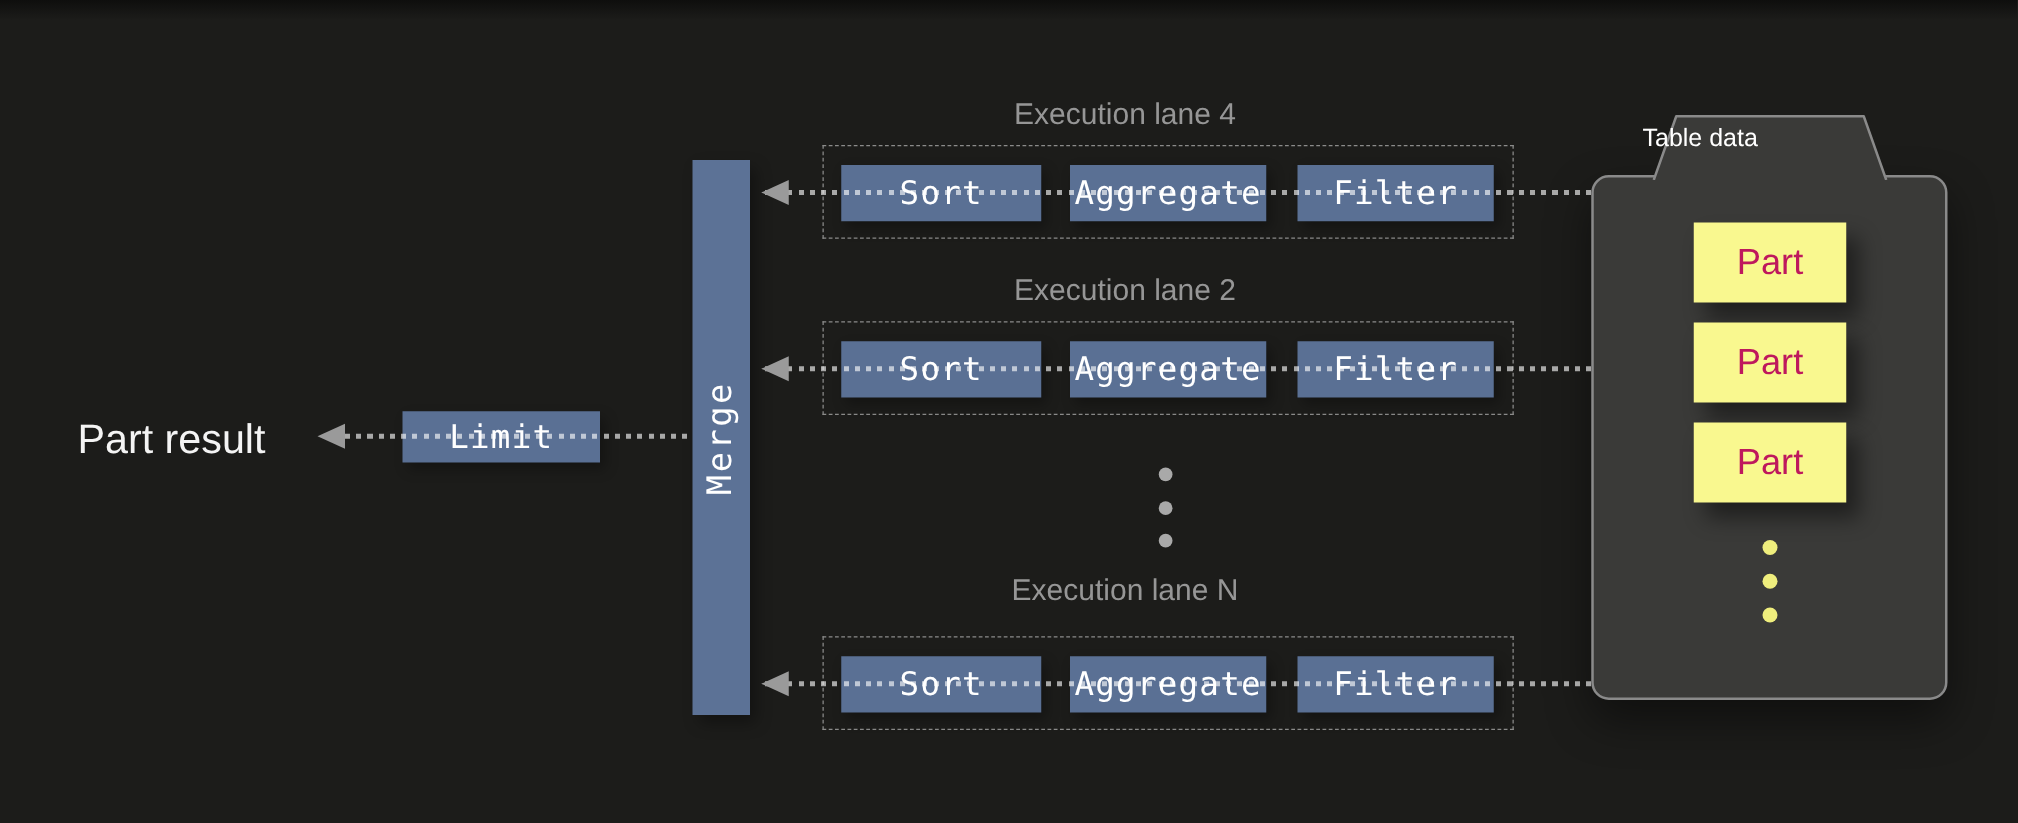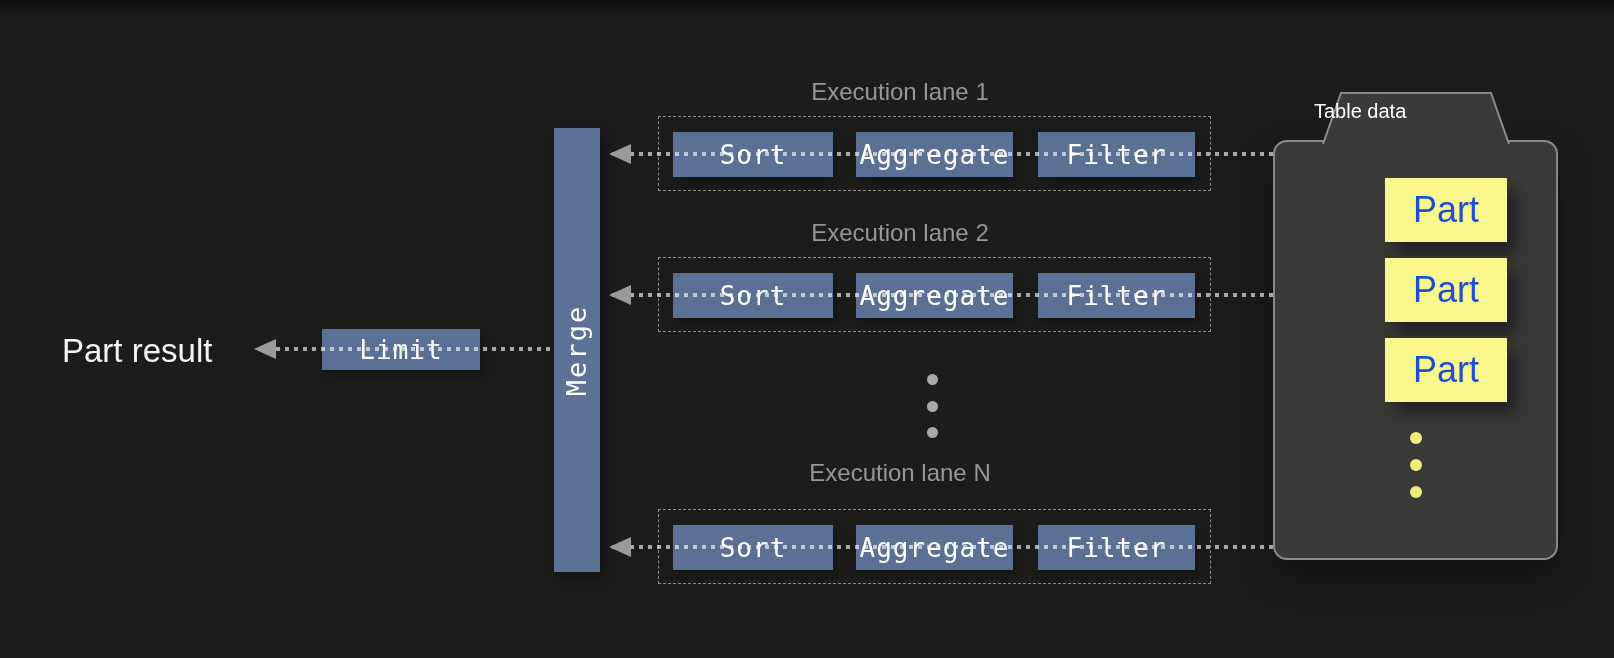--- a/index.html
+++ b/index.html
@@ -59,43 +59,43 @@
     background:#3a3a38;border:2px solid #8a8a8a;border-radius:14px;
     box-sizing:border-box;box-shadow:0 16px 36px rgba(0,0,0,0.45);z-index:1;
   }
   .tab-svg{position:absolute;left:1314px;top:90px;z-index:2;}
   .table-title{
     position:absolute;left:1314px;top:100px;width:200px;text-align:left;
     font-size:20px;color:#ffffff;z-index:3;white-space:nowrap;
   }
   .part-box{
     position:absolute;left:1355px;width:122px;height:64px;background:#f9f88f;
-    color:#1d4ed8;font-size:36px;display:flex;align-items:center;justify-content:center;
-    box-shadow:10px 12px 16px rgba(0,0,0,0.45);z-index:2;margin-left:30px;
+    color:#be185d;font-size:29px;display:flex;align-items:center;justify-content:center;
+    box-shadow:10px 12px 16px rgba(0,0,0,0.45);z-index:2;
   }
   .yellow-dot{
     position:absolute;left:1410px;width:12px;height:12px;border-radius:50%;
     background:#efee7d;z-index:2;
   }
 </style>
 </head>
 <body>
 
 <div class="canvas">
 
   <div class="query-result">Part result</div>
   <div class="dotline" style="left:276px;top:347px;width:278px;"></div>
   <div class="arrowhead" style="left:254px;top:339px;"></div>
   <div class="op-box limit-box">Limit</div>
 
   <div class="merge-bar">
     <span class="vtext">Merge</span>
   </div>
 
-  <div class="lane-label" style="top:78px;">Execution lane 1</div>
+  <div class="lane-label" style="top:78px;">Execution lane 4</div>
   <div class="lane-border" style="top:116px;"></div>
   <div class="op-box" style="left:673px;top:132px;width:160px;">Sort</div>
   <div class="op-box" style="left:856px;top:132px;width:157px;">Aggregate</div>
   <div class="op-box" style="left:1038px;top:132px;width:157px;">Filter</div>
   <div class="dotline" style="left:612px;top:152px;width:661px;"></div>
   <div class="arrowhead" style="left:609px;top:144px;"></div>
 
   <div class="lane-label" style="top:219px;">Execution lane 2</div>
   <div class="lane-border" style="top:257px;"></div>
   <div class="op-box" style="left:673px;top:273px;width:160px;">Sort</div>

